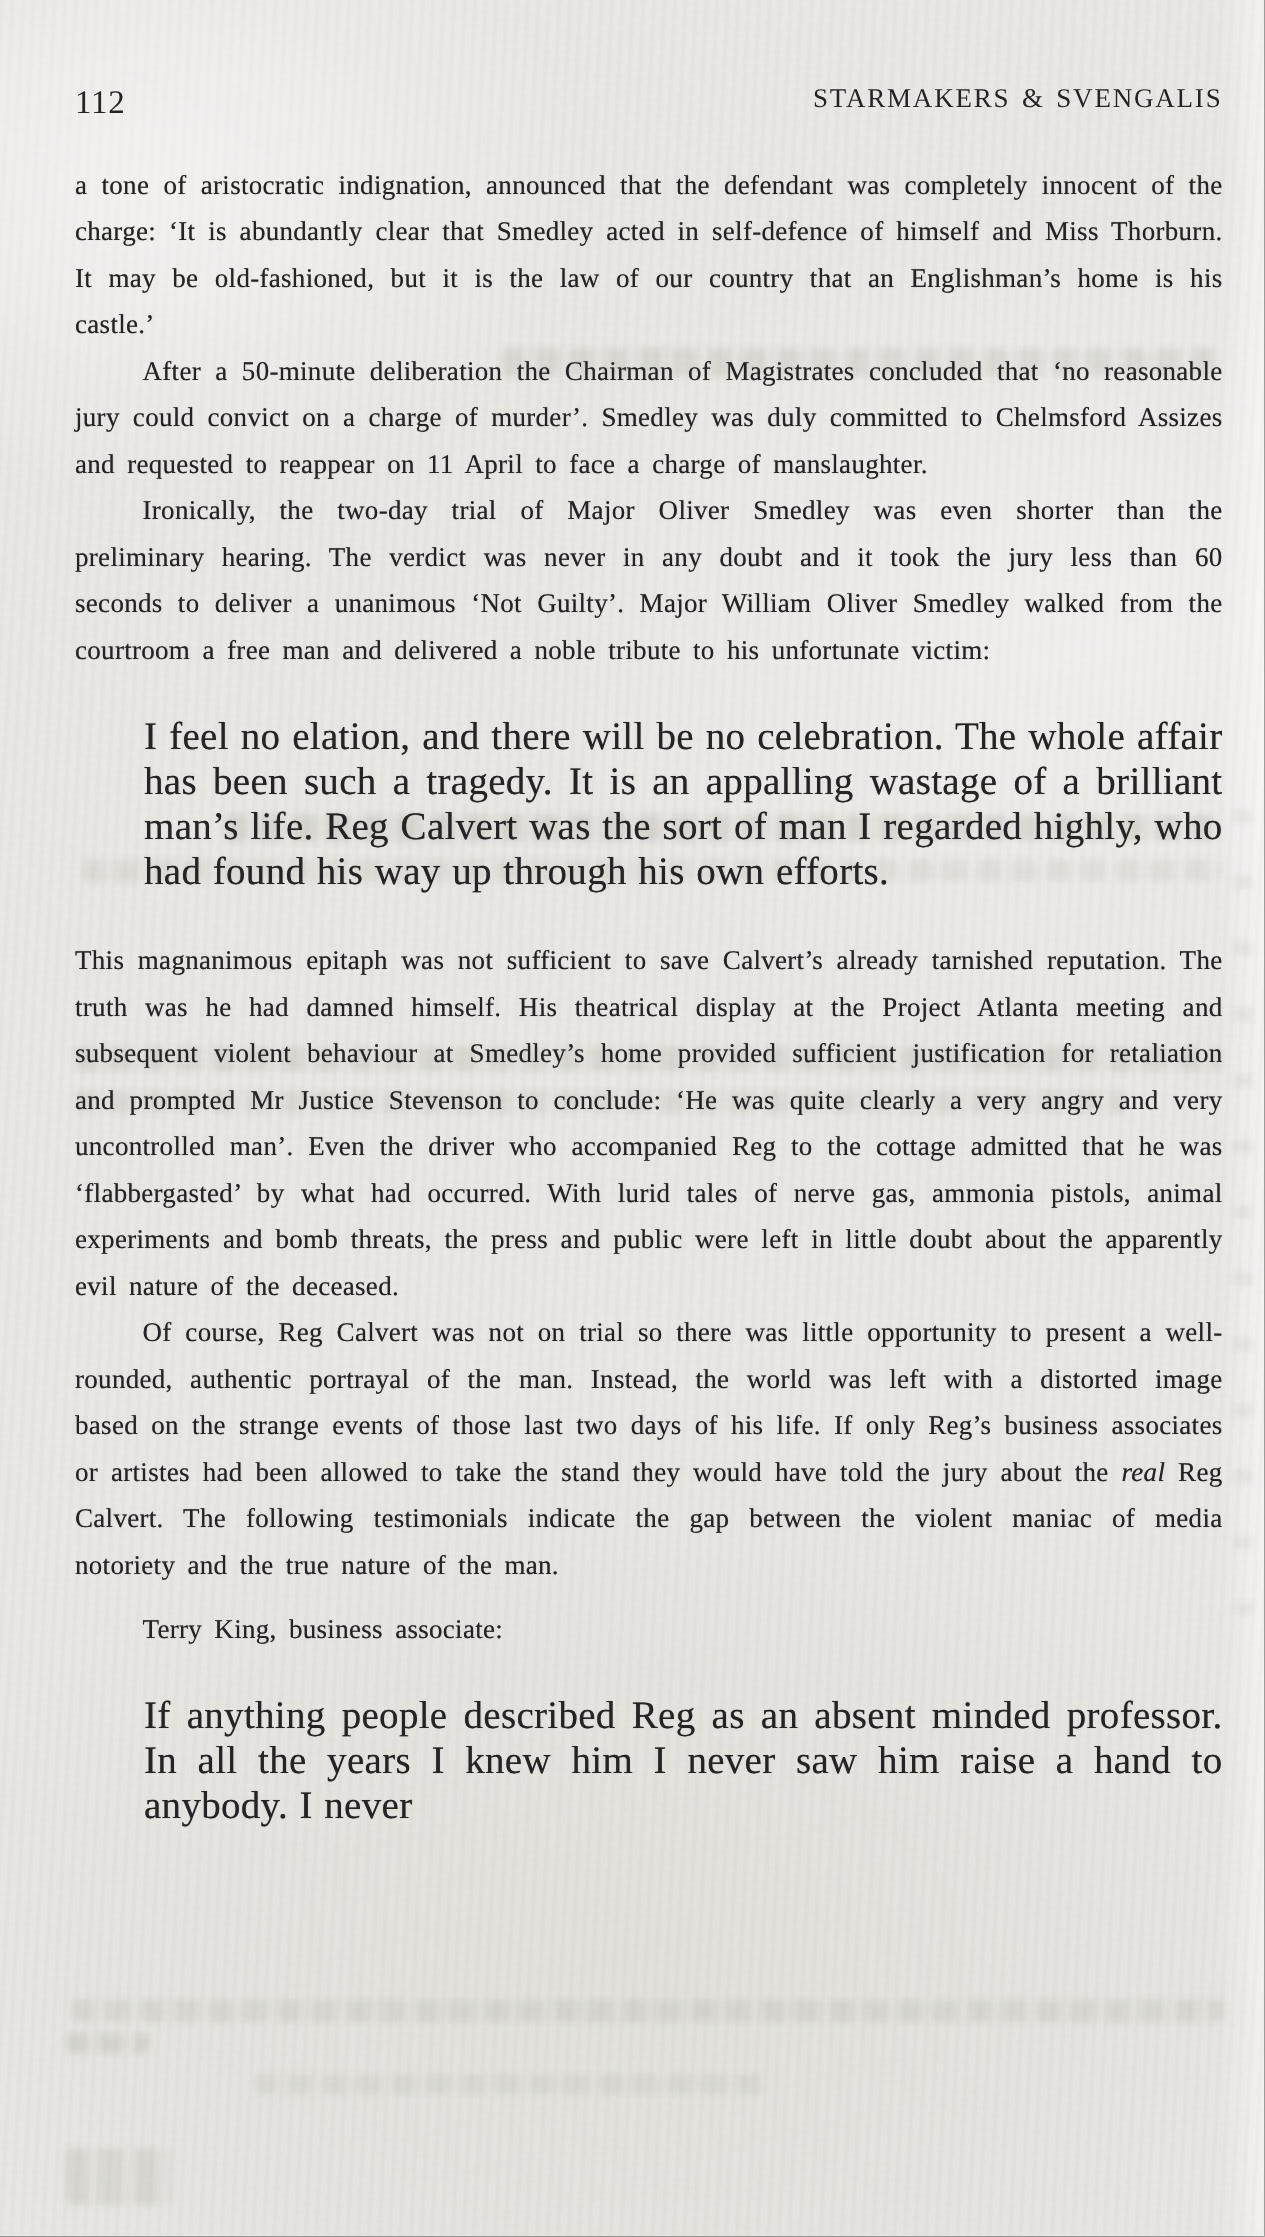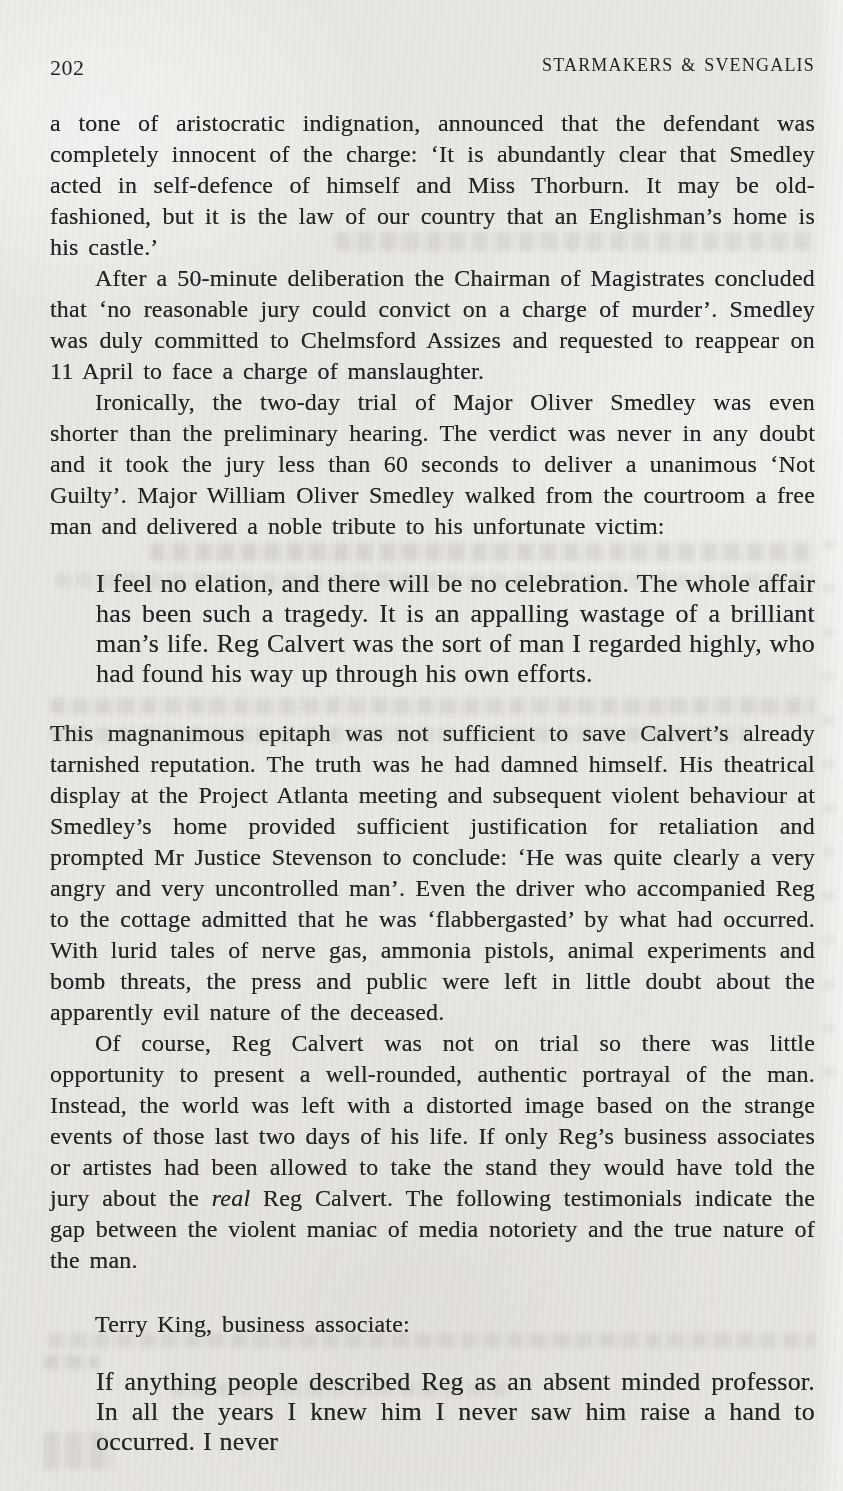--- a/index.html
+++ b/index.html
@@ -31,33 +31,33 @@
     font-size:22px;letter-spacing:.5px;
   }
   .running-title{
     display:block;text-align:right;
     font-size:18px;letter-spacing:1.2px;word-spacing:2px;
   }
   .text-block{position:relative;z-index:2;}
   .para{
     margin:0;
     text-align:justify;
-    font-size:24px;line-height:31px;
+    font-size:18px;line-height:31px;
     letter-spacing:.2px;word-spacing:3.5px;
     text-shadow:0 0 .5px rgba(36,36,36,.6);
     hyphens:none;
   }
   .para.indent{text-indent:45px;}
   .para.quote{
     margin:27px 0 29px 46px;
     font-size:26px;line-height:30px;
     word-spacing:1px;
   }
   .para.attribution{
-    margin:33px 0 23px 0;
+    margin:12px 0 23px 0;
     text-indent:45px;
   }
   .bleed{
     position:absolute;pointer-events:none;z-index:1;
     background:repeating-linear-gradient(90deg,
       rgba(128,121,108,.55) 0 14px, rgba(128,121,108,.15) 14px 22px,
       rgba(128,121,108,.50) 22px 38px, rgba(128,121,108,.10) 38px 46px);
     filter:blur(2.5px);
     border-radius:4px;
   }
@@ -78,27 +78,27 @@
   <div class="bleed" style="left:55px;top:573px;width:760px;height:15px;opacity:.20"></div>
   <div class="bleed" style="left:50px;top:698px;width:765px;height:16px;opacity:.27"></div>
   <div class="bleed" style="left:50px;top:727px;width:700px;height:15px;opacity:.23"></div>
   <div class="bleed" style="left:48px;top:1333px;width:768px;height:15px;opacity:.24"></div>
   <div class="bleed" style="left:170px;top:1383px;width:340px;height:13px;opacity:.20"></div>
   <div class="bleed" style="left:44px;top:1355px;width:55px;height:14px;opacity:.30"></div>
   <div class="bleed" style="left:44px;top:1432px;width:70px;height:38px;opacity:.26"></div>
   <div class="bleed v" style="left:822px;top:540px;width:13px;height:560px;opacity:.18"></div>
 
   <header class="running-head">
-    <span class="pagenum">202</span>
+    <span class="pagenum">112</span>
     <span class="running-title">STARMAKERS &amp; SVENGALIS</span>
   </header>
 
   <main class="text-block" id="text-block">
       <p class="para body"><span>a tone of aristocratic indignation, announced that the defendant was completely innocent of the charge: ‘It is abundantly clear that Smedley acted in self-defence of himself and Miss Thorburn. It may be old-fashioned, but it is the law of our country that an Englishman’s home is his castle.’</span></p>
       <p class="para body indent"><span>After a 50-minute deliberation the Chairman of Magistrates concluded that ‘no reasonable jury could convict on a charge of murder’. Smedley was duly committed to Chelmsford Assizes and requested to reappear on 11 April to face a charge of manslaughter.</span></p>
       <p class="para body indent"><span>Ironically, the two-day trial of Major Oliver Smedley was even shorter than the preliminary hearing. The verdict was never in any doubt and it took the jury less than 60 seconds to deliver a unanimous ‘Not Guilty’. Major William Oliver Smedley walked from the courtroom a free man and delivered a noble tribute to his unfortunate victim:</span></p>
       <p class="para quote"><span>I feel no elation, and there will be no celebration. The whole affair has been such a tragedy. It is an appalling wastage of a brilliant man’s life. Reg Calvert was the sort of man I regarded highly, who had found his way up through his own efforts.</span></p>
       <p class="para body"><span>This magnanimous epitaph was not sufficient to save Calvert’s already tarnished reputation. The truth was he had damned himself. His theatrical display at the Project Atlanta meeting and subsequent violent behaviour at Smedley’s home provided sufficient justification for retaliation and prompted Mr Justice Stevenson to conclude: ‘He was quite clearly a very angry and very uncontrolled man’. Even the driver who accompanied Reg to the cottage admitted that he was ‘flabbergasted’ by what had occurred. With lurid tales of nerve gas, ammonia pistols, animal experiments and bomb threats, the press and public were left in little doubt about the apparently evil nature of the deceased.</span></p>
       <p class="para body indent"><span>Of course, Reg Calvert was not on trial so there was little opportunity to present a well-rounded, authentic portrayal of the man. Instead, the world was left with a distorted image based on the strange events of those last two days of his life. If only Reg’s business associates or artistes had been allowed to take the stand they would have told the jury about the </span><i>real</i><span> Reg Calvert. The following testimonials indicate the gap between the violent maniac of media notoriety and the true nature of the man.</span></p>
       <p class="para attribution"><span>Terry King, business associate:</span></p>
-      <p class="para quote"><span>If anything people described Reg as an absent minded professor. In all the years I knew him I never saw him raise a hand to occurred. I never</span></p>
+      <p class="para quote"><span>If anything people described Reg as an absent minded professor. In all the years I knew him I never saw him raise a hand to anybody. I never</span></p>
     </main>
 </div>
 
 </body></html>

